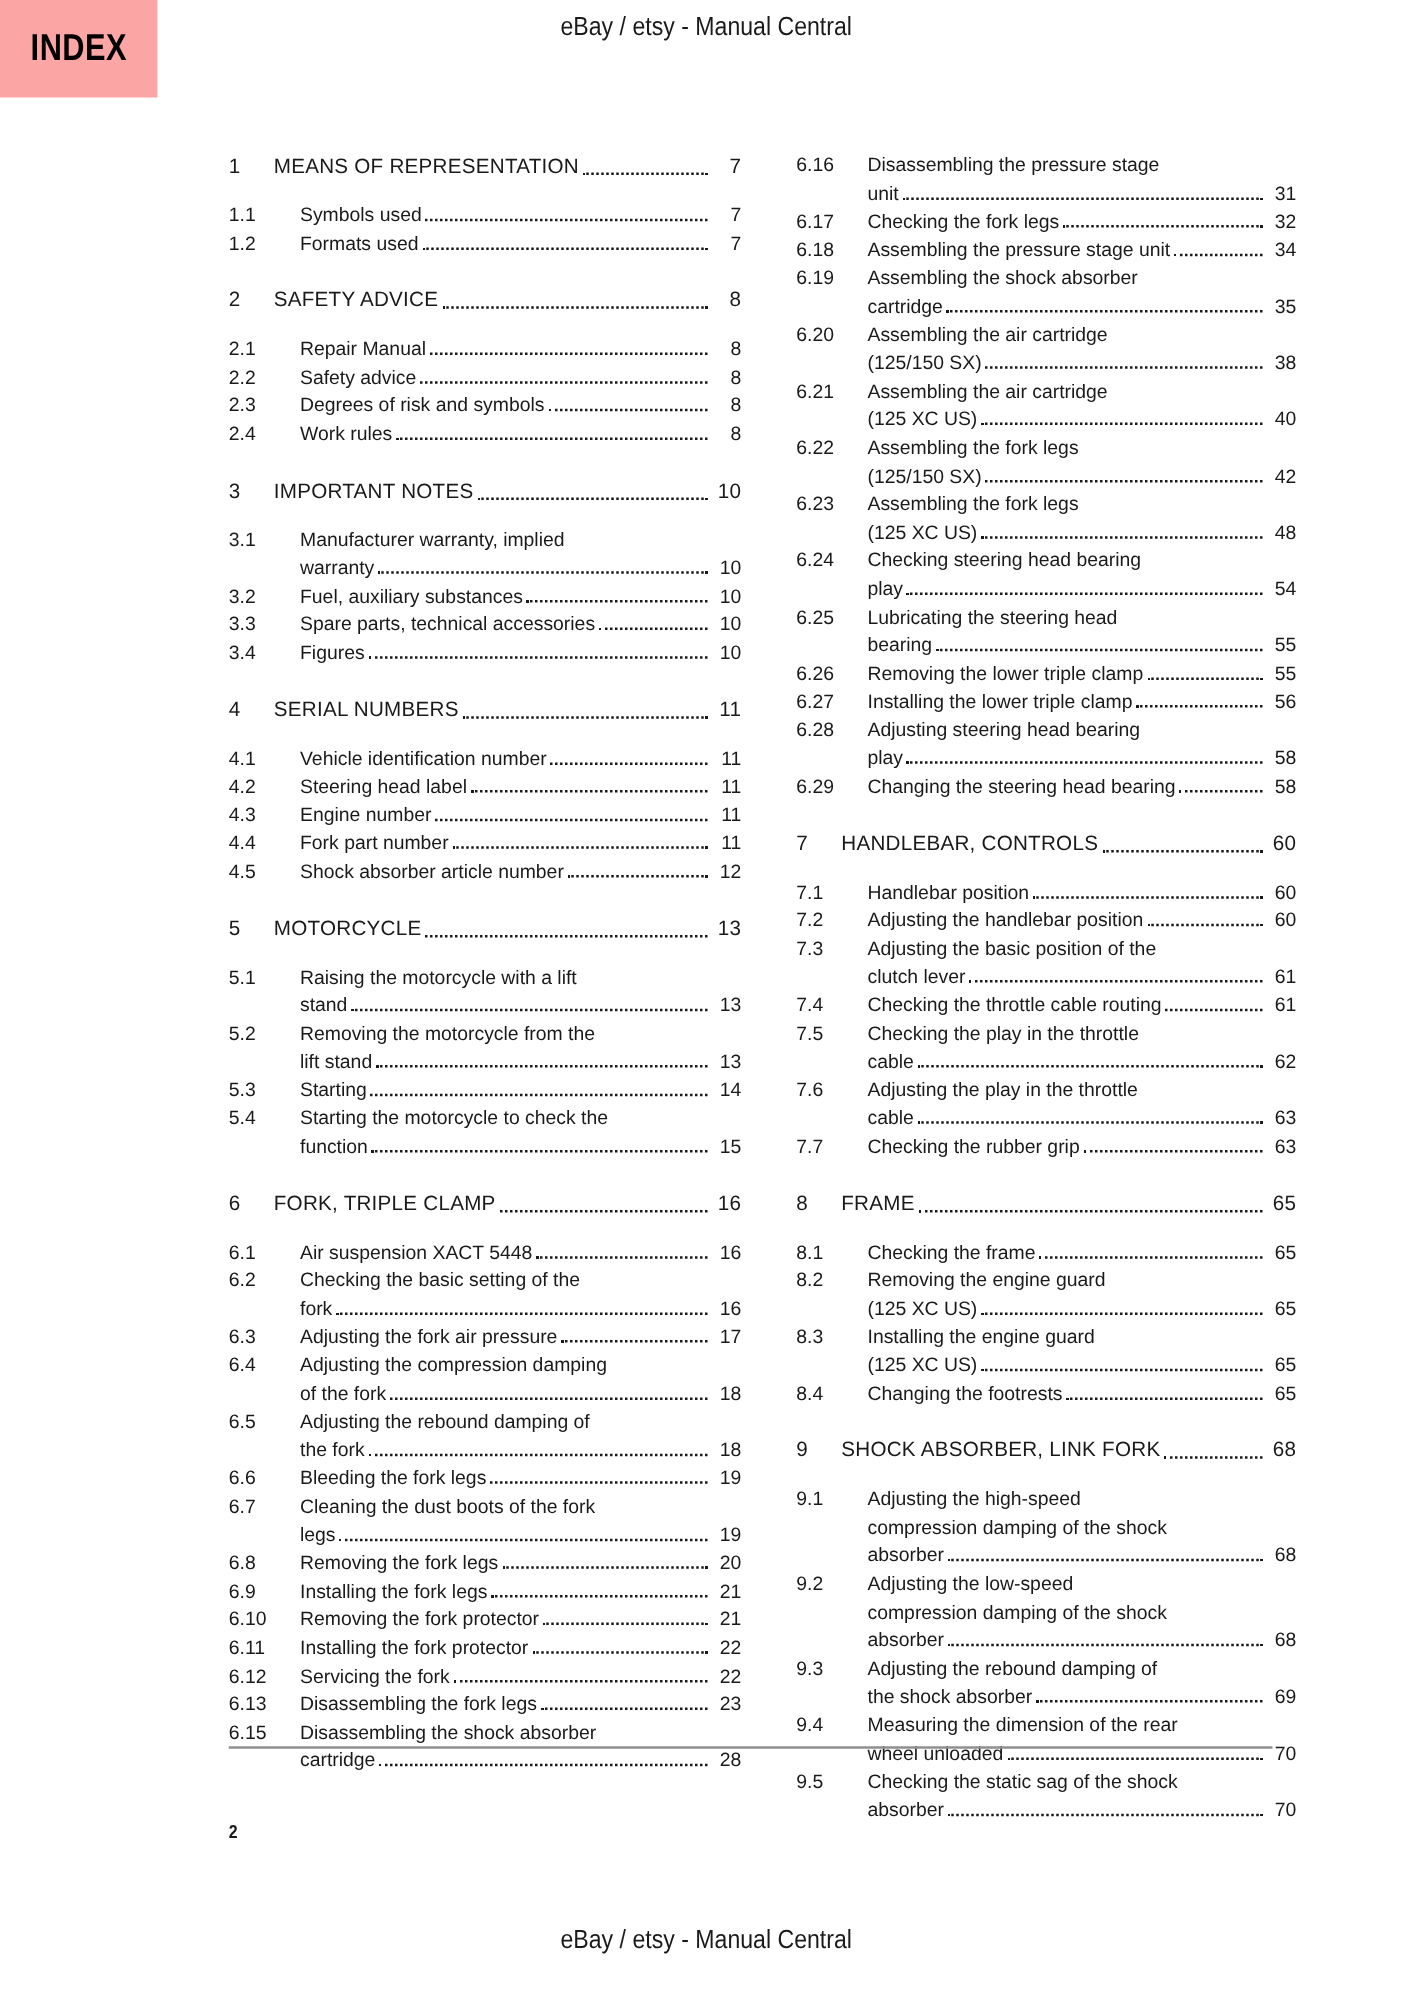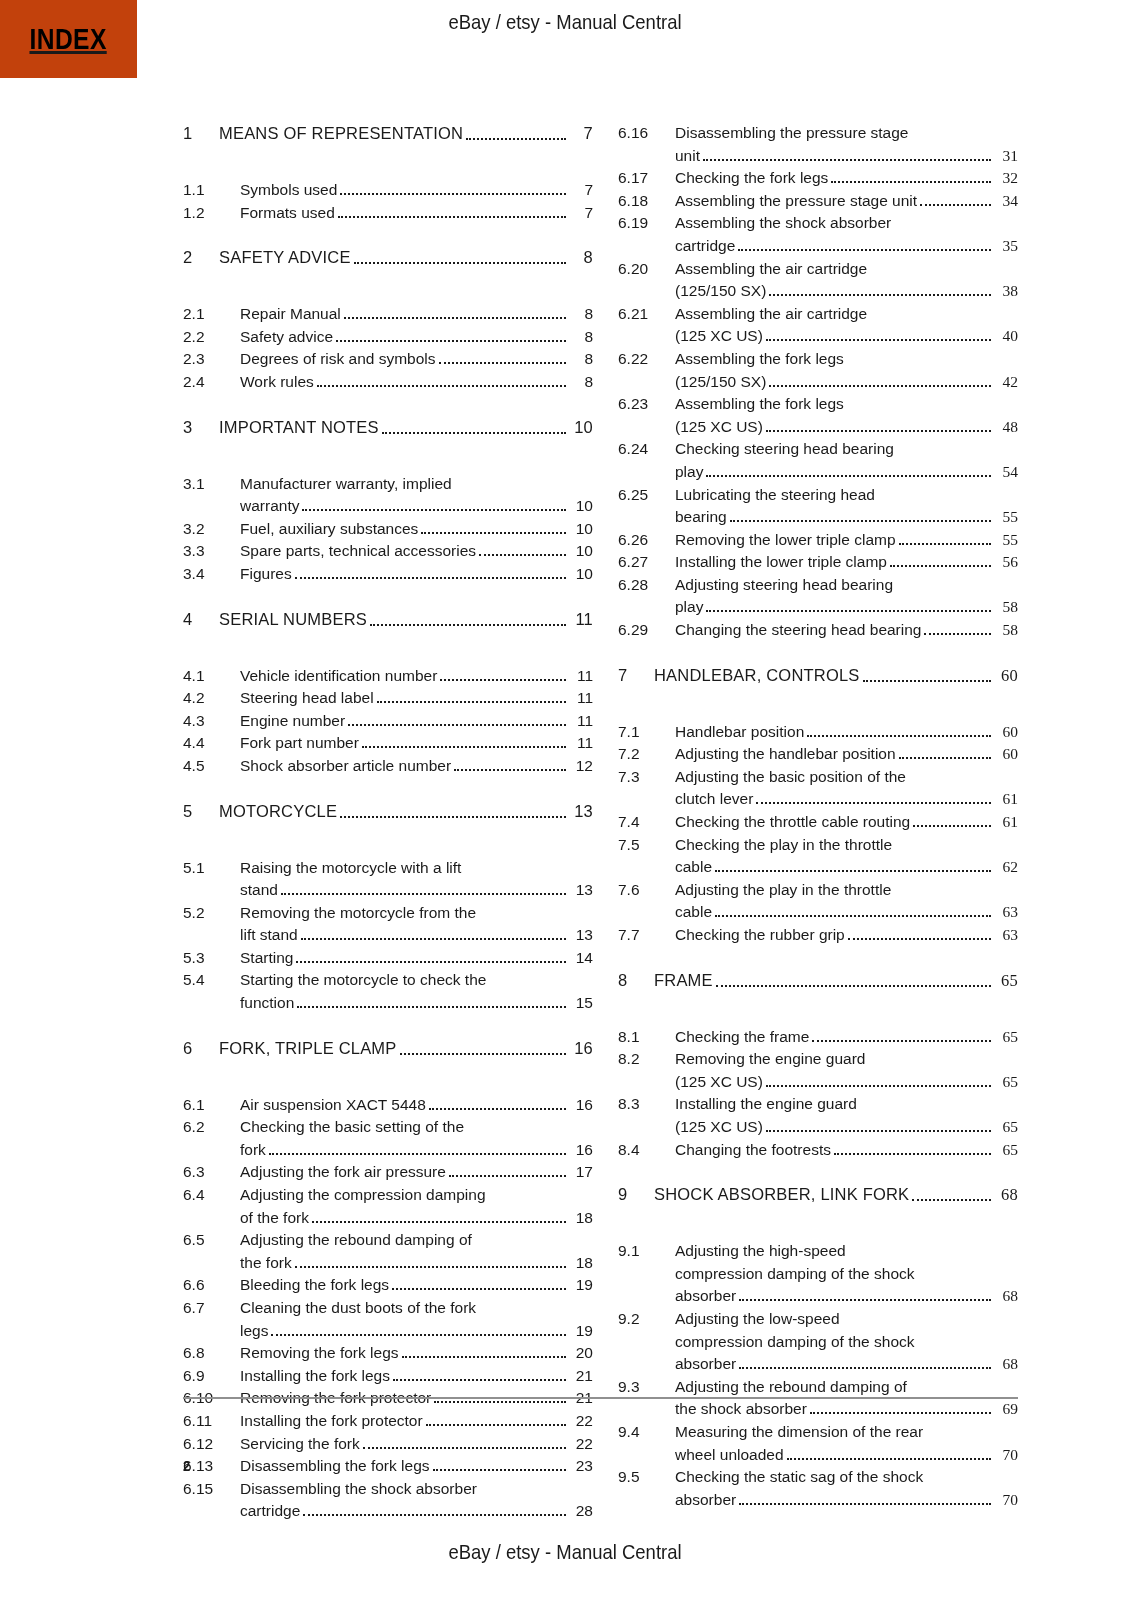--- a/index.html
+++ b/index.html
@@ -14,27 +14,26 @@
     font-family: "Liberation Sans", sans-serif;
     color: #1a1a1a;
     overflow: hidden;
   }
 
   
   .index-tab {
     position: absolute;
     left: 0;
     top: 0;
-    width: 137px;
+    width: 126px;
     height: 78px;
-    background: #c2410c;
+    background: #fca5a5;
     display: flex;
     align-items: center;
     justify-content: center;
-    text-decoration: underline;
   }
   .index-tab-label {
     font-family: "Liberation Sans Narrow", "Liberation Sans", sans-serif;
     font-weight: bold;
     font-size: 30px;
     letter-spacing: 0.5px;
     color: #000;
     transform: scaleX(0.82);
   }
   .header-title {
@@ -54,21 +53,21 @@
     position: absolute;
     left: 0;
     top: 122px;
     width: 1130px;
   }
   .col {
     position: absolute;
     top: 0;
   }
   .col-left  { left: 183px; width: 410px; }
-  .col-right { left: 618px; width: 400px; }
+  .col-right { left: 637px; width: 400px; }
 
   
   .chapter {
     display: flex;
     align-items: baseline;
     margin-top: 22px;
     font-size: 16.5px;
     line-height: 23px;
     letter-spacing: 0.2px;
   }
@@ -83,21 +82,21 @@
     align-items: flex-end;
     min-width: 0;
   }
 
   .section {
     display: flex;
     align-items: baseline;
     font-size: 15.5px;
     line-height: 22.6px;
   }
-  .section.first { margin-top: 34px; }
+  .section.first { margin-top: 17px; }
   .section .num {
     width: 57px;
     flex: 0 0 57px;
   }
   .section .body {
     flex: 1 1 auto;
     display: flex;
     align-items: baseline;
     min-width: 0;
   }
@@ -110,21 +109,21 @@
     margin: 0 3px 5px 3px;
     min-width: 6px;
     height: 0;
   }
   .pg {
     flex: 0 0 auto;
     width: 24px;
     text-align: right;
     white-space: nowrap;
   }
-  .col-right .pg { width: 24px; font-family: Liberation Serif, serif; }
+  .col-right .pg { width: 24px; }
 
   
   .lines {
     flex: 1 1 auto;
     min-width: 0;
   }
   .lineplain { display: block; }
   .lineend {
     display: flex;
     align-items: baseline;

